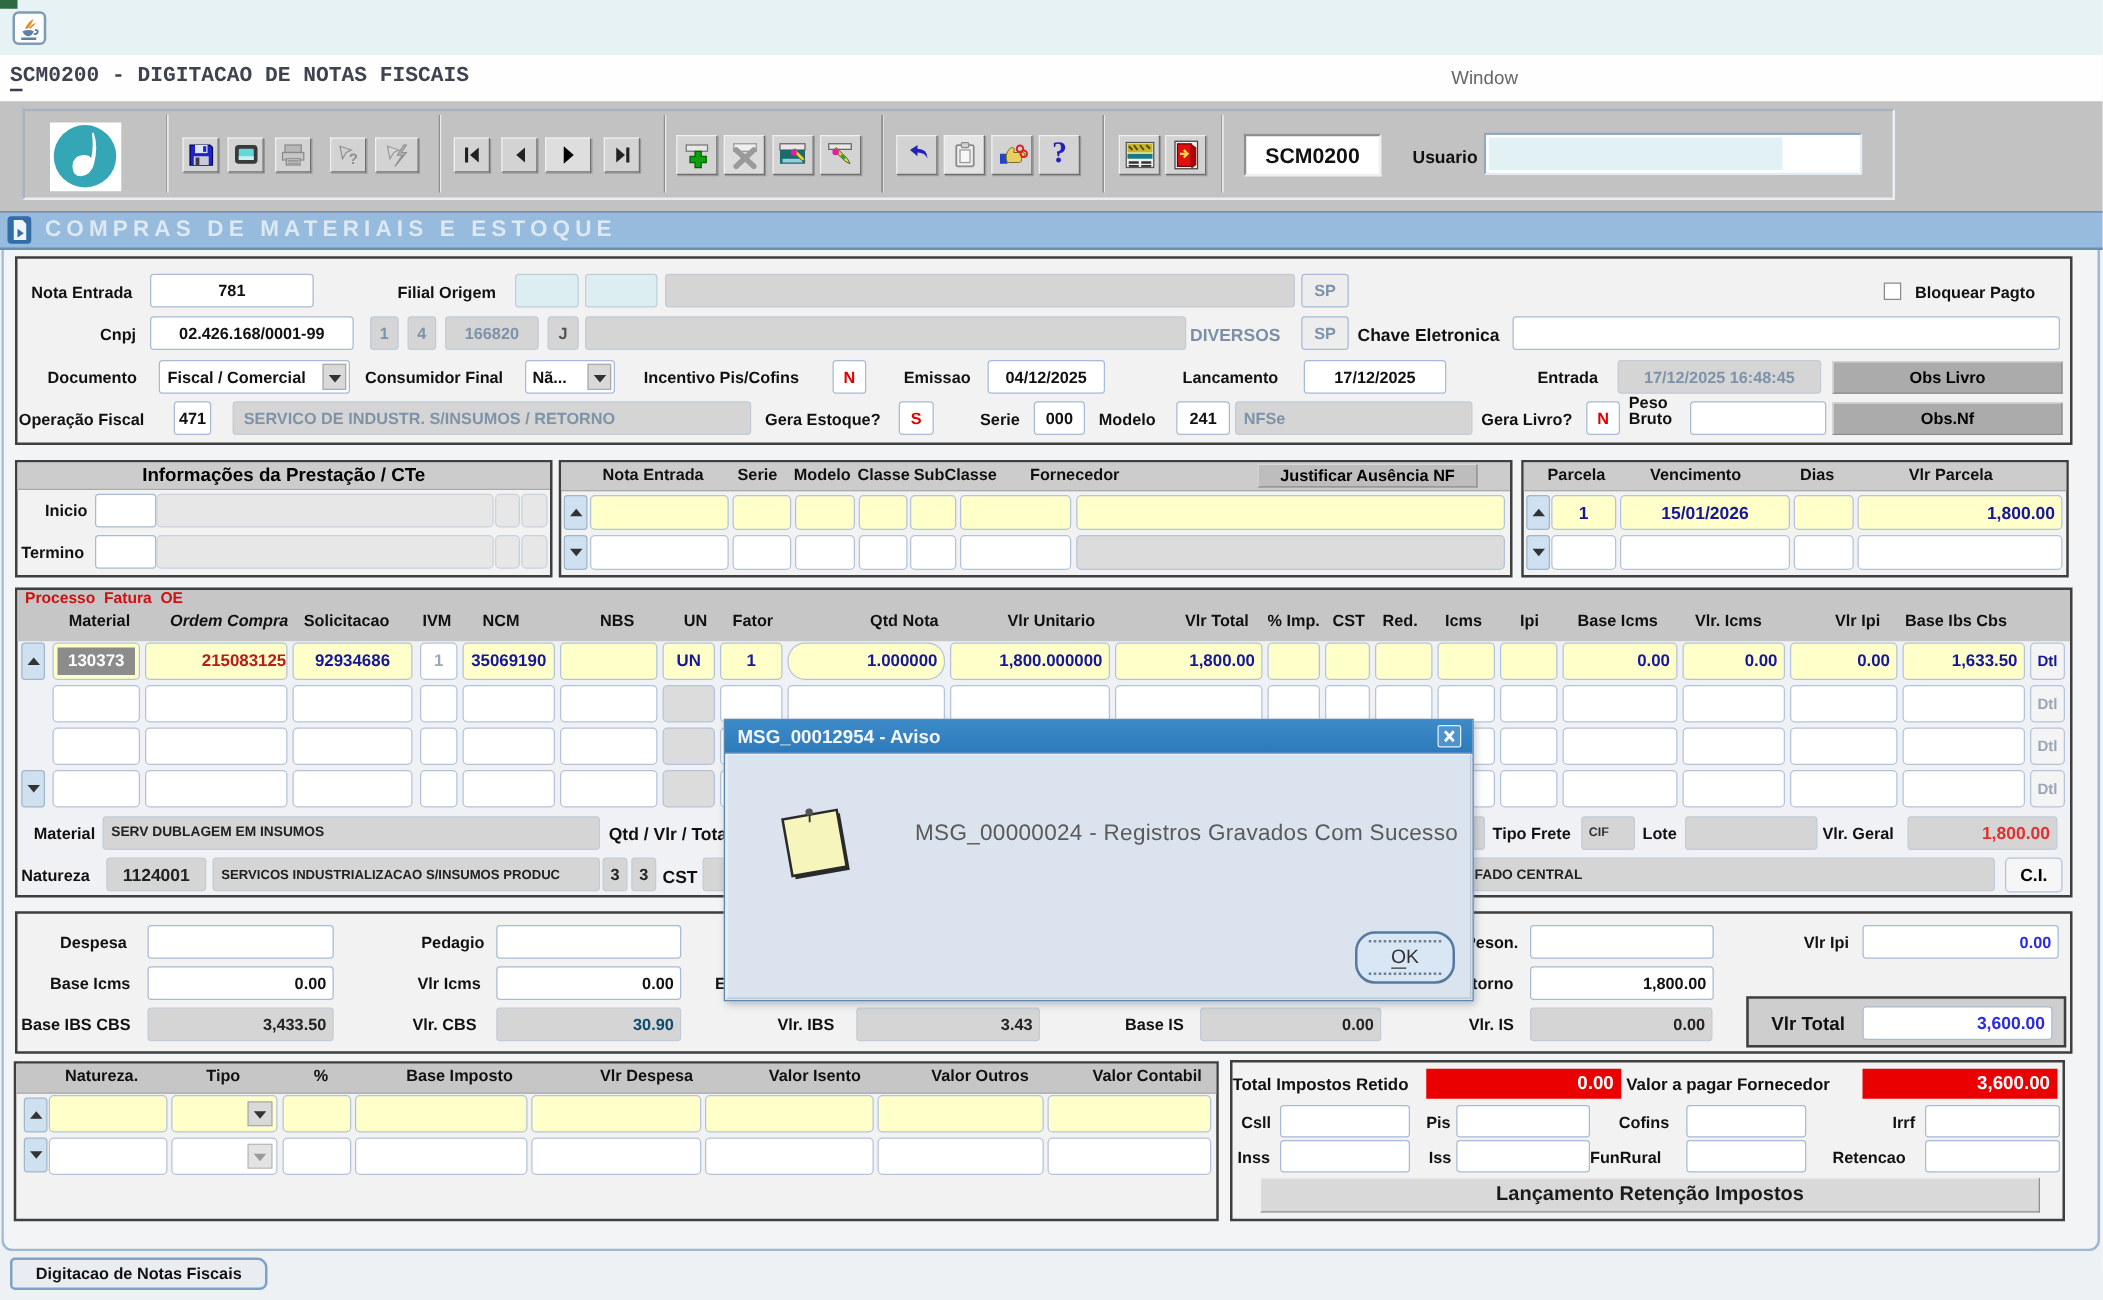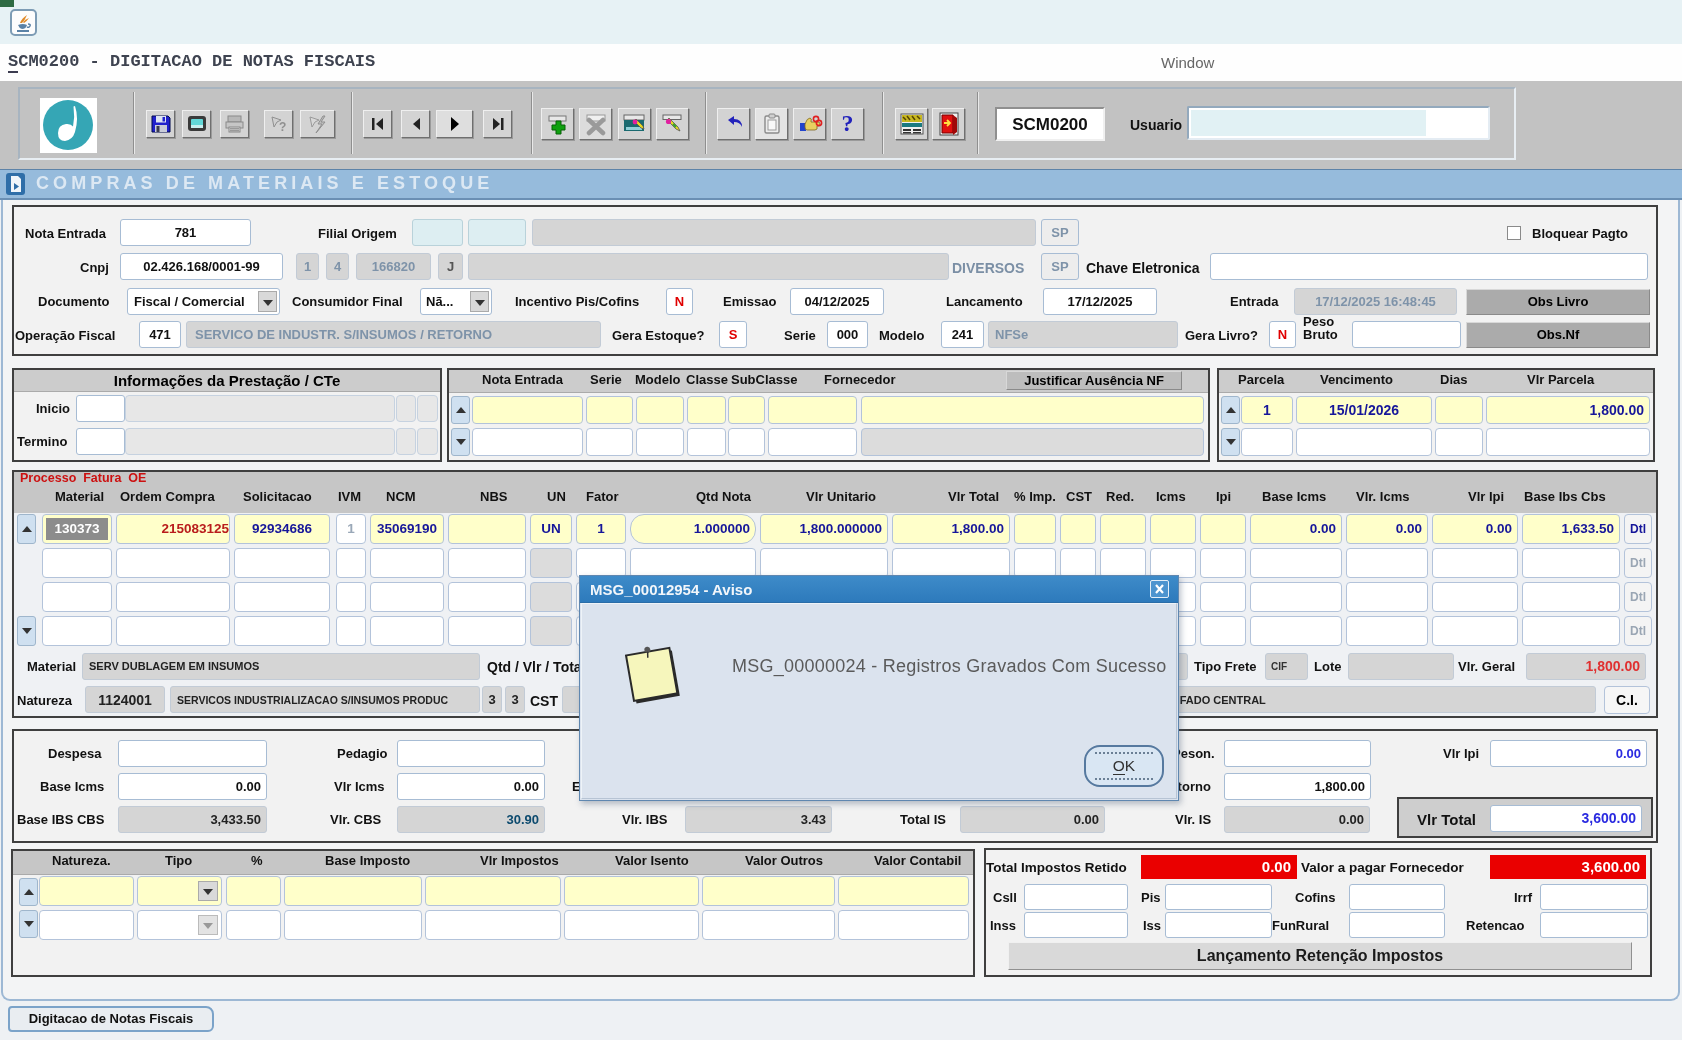--- a/index.html
+++ b/index.html
@@ -262,21 +262,21 @@
 <div class="in ctr" style="left:666px;top:288px;width:27px;line-height:25px;color:#e00000;">N</div>
 <div class="lbl" style="left:723px;top:294px;">Emissao</div>
 <div class="in ctr" style="left:790px;top:288px;width:94px;line-height:25px;">04/12/2025</div>
 <div class="lbl" style="left:946px;top:294px;">Lancamento</div>
 <div class="in ctr" style="left:1043px;top:288px;width:114px;line-height:25px;">17/12/2025</div>
 <div class="lbl" style="left:1230px;top:294px;">Entrada</div>
 <div class="in gin ctr steel" style="left:1294px;top:288px;width:163px;line-height:25px;">17/12/2025 16:48:45</div>
 <div class="gbtn" style="left:1466px;top:289px;width:184px;height:26px;line-height:24px;">Obs Livro</div>
 
 <div class="lbl" style="left:15px;top:328px;">Operação Fiscal</div>
-<div class="in ctr" style="left:139px;top:321px;width:42px;line-height:25px;">471</div>
+<div class="in ctr" style="left:139px;top:321px;width:30px;line-height:25px;">471</div>
 <div class="in gin steel" style="left:186px;top:321px;width:415px;font-size:13px;line-height:25px;padding-left:8px;">SERVICO DE INDUSTR. S/INSUMOS / RETORNO</div>
 <div class="lbl" style="left:612px;top:328px;">Gera Estoque?</div>
 <div class="in ctr" style="left:719px;top:321px;width:28px;line-height:25px;color:#e00000;">S</div>
 <div class="lbl" style="left:784px;top:328px;">Serie</div>
 <div class="in ctr" style="left:827px;top:321px;width:41px;line-height:25px;">000</div>
 <div class="lbl" style="left:879px;top:328px;">Modelo</div>
 <div class="in ctr" style="left:941px;top:321px;width:43px;line-height:25px;">241</div>
 <div class="in gin steel" style="left:988px;top:321px;width:190px;line-height:25px;padding-left:6px;">NFSe</div>
 <div class="lbl" style="left:1185px;top:328px;">Gera Livro?</div>
 <div class="in ctr" style="left:1269px;top:321px;width:27px;line-height:25px;color:#e00000;">N</div>
@@ -344,21 +344,21 @@
 <div class="cell" style="left:1296px;top:428px;width:136px;height:28px;"></div>
 <div class="cell" style="left:1435px;top:428px;width:48px;height:28px;"></div>
 <div class="cell" style="left:1486px;top:428px;width:164px;height:28px;"></div>
 </div>
 <div id="sec3">
 <div class="panel" style="left:12px;top:470px;width:1646px;height:248px;background:#eff1f4;">
   <div style="position:absolute;left:0;top:0;width:100%;height:41px;background:#c6c6c6;"></div>
 </div>
 <div class="abs" style="left:20px;top:471px;font:bold 12.5px 'Liberation Sans';color:#cc1111;">Processo&nbsp;&nbsp;Fatura&nbsp;&nbsp;OE</div>
 <div class="hdr" style="left:55px;top:489px;">Material</div>
-      <div class="hdr" style="left:120px;top:489px;">Ordem Compra</div>
+      <div class="hdr" style="left:136px;top:489px;font-style:italic;">Ordem Compra</div>
       <div class="hdr" style="left:243px;top:489px;">Solicitacao</div>
       <div class="hdr" style="left:338px;top:489px;">IVM</div>
       <div class="hdr" style="left:386px;top:489px;">NCM</div>
       <div class="hdr" style="left:480px;top:489px;">NBS</div>
       <div class="hdr" style="left:547px;top:489px;">UN</div>
       <div class="hdr" style="left:586px;top:489px;">Fator</div>
       <div class="hdr" style="left:696px;top:489px;">Qtd Nota</div>
       <div class="hdr" style="left:806px;top:489px;">Vlr Unitario</div>
       <div class="hdr" style="left:948px;top:489px;">Vlr Total</div>
       <div class="hdr" style="left:1014px;top:489px;">% Imp.</div>
@@ -528,38 +528,38 @@
 <div class="in" style="left:651px;top:773px;width:148px;"></div>
 <div class="lbl" style="left:1161px;top:779px;">Retorno</div>
 <div class="in num" style="left:1224px;top:773px;width:147px;line-height:25px;">1,800.00</div>
 
 <div class="lbl" style="left:17px;top:812px;">Base IBS CBS</div>
 <div class="in gin num" style="left:118px;top:806px;width:149px;line-height:25px;color:#222;">3,433.50</div>
 <div class="lbl" style="left:330px;top:812px;">Vlr. CBS</div>
 <div class="in gin num" style="left:397px;top:806px;width:148px;line-height:25px;color:#0c4a6e;">30.90</div>
 <div class="lbl" style="left:622px;top:812px;">Vlr. IBS</div>
 <div class="in gin num" style="left:685px;top:806px;width:147px;line-height:25px;color:#222;">3.43</div>
-<div class="lbl" style="left:900px;top:812px;">Total IS</div>
+<div class="lbl" style="left:900px;top:812px;">Base IS</div>
 <div class="in gin num" style="left:960px;top:806px;width:145px;line-height:25px;color:#222;">0.00</div>
 <div class="lbl" style="left:1175px;top:812px;">Vlr. IS</div>
 <div class="in gin num" style="left:1224px;top:806px;width:146px;line-height:25px;color:#222;">0.00</div>
 <div class="abs" style="left:1397px;top:797px;width:256px;height:41px;background:#cecece;border:2px solid #3f3f3f;"></div>
 <div class="lbl" style="left:1417px;top:811px;font-size:15px;">Vlr Total</div>
 <div class="in num" style="left:1490px;top:805px;width:152px;line-height:25px;color:#2a2ae0;font-size:14px;">3,600.00</div>
 </div>
 <div id="sec5">
 
 <div class="panel" style="left:11px;top:849px;width:964px;height:128px;">
   <div style="position:absolute;left:0;top:0;width:100%;height:24px;background:#c6c6c6;border-bottom:1px solid #aaa;"></div>
 </div>
 <div class="hdr" style="left:52px;top:853px;">Natureza.</div>
 <div class="hdr" style="left:165px;top:853px;">Tipo</div>
 <div class="hdr" style="left:251px;top:853px;">%</div>
 <div class="hdr" style="left:325px;top:853px;">Base Imposto</div>
-<div class="hdr" style="left:480px;top:853px;">Vlr Impostos</div>
+<div class="hdr" style="left:480px;top:853px;">Vlr Despesa</div>
 <div class="hdr" style="left:615px;top:853px;">Valor Isento</div>
 <div class="hdr" style="left:745px;top:853px;">Valor Outros</div>
 <div class="hdr" style="left:874px;top:853px;">Valor Contabil</div>
 <div class="scb up" style="left:19px;top:878px;height:28px;"></div>
 <div class="scb dn" style="left:19px;top:910px;height:28px;"></div>
 <div class="cell ycell" style="left:39px;top:876px;width:95px;height:30px;"></div>
 <div class="cell ycell" style="left:137px;top:876px;width:85px;height:30px;">
         <div style="position:absolute;right:3px;top:4px;width:20px;height:20px;background:#d9d9d9;border:1px solid #aaa;">
           <div style="position:absolute;left:4px;top:7px;border-left:5px solid transparent;border-right:5px solid transparent;border-top:6px solid #333;"></div>
         </div>

